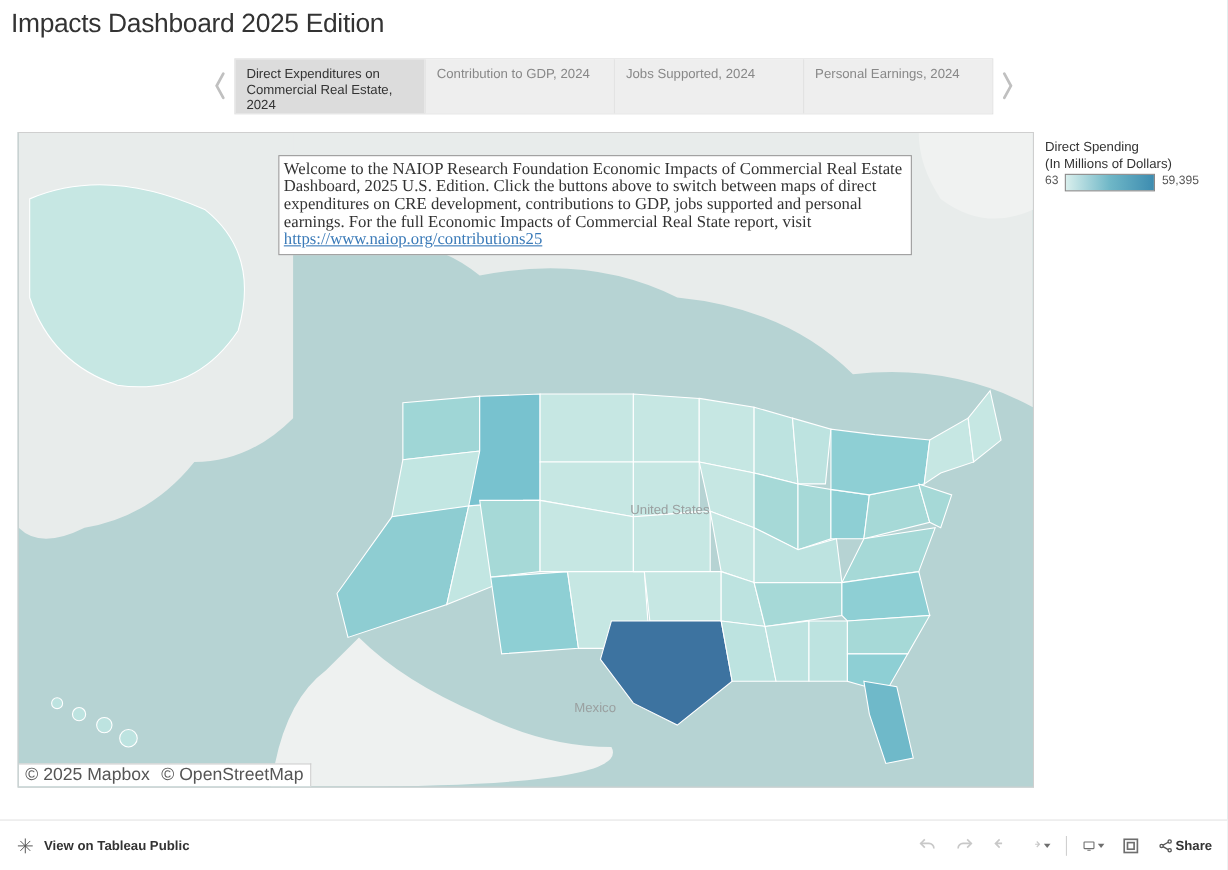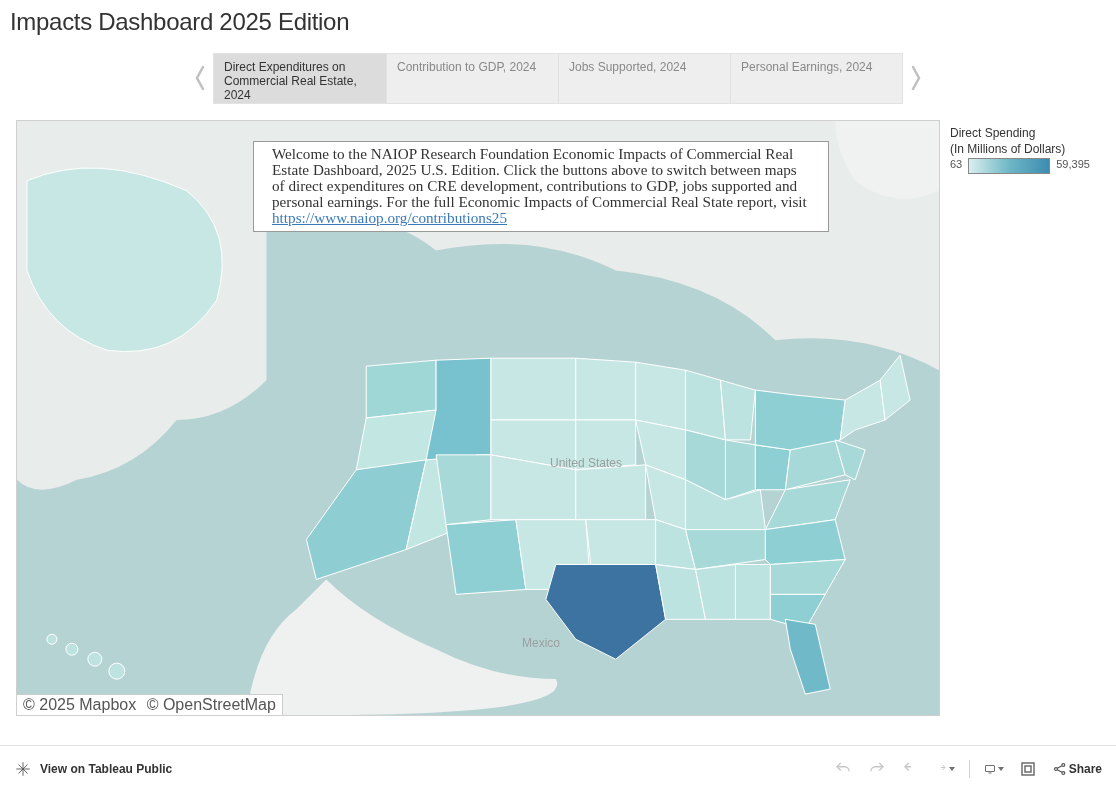--- a/index.html
+++ b/index.html
@@ -12,21 +12,21 @@
   .nav-arrow svg { width: 16px; height: 28px; }
   .tabs { display:flex; border:1px solid #e2e2e2; }
   .tab { width: 172px; height: 49px; padding: 6px 10px; font-size: 12px; color:#888; background:#eeeeee; border-left:1px solid #e2e2e2; cursor:pointer; display:flex; align-items:flex-start; }
   .tab:first-child{ border-left:none; }
   .tab.active { background:#dcdcdc; color:#333; }
 
   .content { display:flex; padding: 0 8px 0 16px; gap: 6px; }
   .map-wrap { position:relative; width: 924px; height: 596px; border:1px solid #cfcfcf; background:#b6d3d3; overflow:hidden; }
   .map-wrap svg { position:absolute; inset:0; width:100%; height:100%; }
 
-  .welcome-box { position:absolute; top: 20px; left: 236px; width: 576px; background:#fff; border:1px solid #999; padding: 4px 18px; font-family: Georgia, 'Times New Roman', serif; font-size: 15.2px; line-height: 1.06; color:#333; }
+  .welcome-box { position:absolute; top: 20px; left: 236px; width: 576px; background:#fff; border:1px solid #999; padding: 4px 4px; font-family: Georgia, 'Times New Roman', serif; font-size: 15.2px; line-height: 1.06; color:#333; }
   .welcome-box a { color:#3a7ab8; text-decoration: underline; }
 
   .attrib { position:absolute; left:0; bottom:0; background:#fff; border:1px solid #ccc; border-left:none; border-bottom:none; padding: 1px 6px; font-size: 16px; color:#555; }
   .attrib span+span{ margin-left:6px; }
 
   .legend { padding: 6px 4px; font-size: 12px; color:#333; }
   .legend .lt { line-height:1.3; }
   .legend-row { display:flex; align-items:flex-start; gap:6px; margin-top:1px; }
   .legend-bar { width: 82px; height:16px; border:1px solid #888; background: linear-gradient(90deg,#d9efed,#6fb7c7,#3d8cb0); }
   .legend-row span { font-size:11px; color:#555; }
@@ -145,21 +145,21 @@
       <path fill="#c6e7e3" stroke="#fff" d="M10 60 Q80 30 170 70 Q220 110 200 180 Q160 240 90 230 Q30 210 10 150 Z"></path>
 
       <g fill="#bde3e0" stroke="#fff">
         <circle cx="35" cy="520" r="5"></circle>
           <circle cx="55" cy="530" r="6"></circle>
           <circle cx="78" cy="540" r="7"></circle>
           <circle cx="100" cy="552" r="8"></circle>
       </g>
     </svg>
 
-    <div class="map-label" style="top:335px; left:533px;">
+    <div class="map-label" style="top:335px; left:556px;">
       <span>United States</span>
     </div>
     <div class="map-label" style="top:515px; left:505px;">
       <span>Mexico</span>
     </div>
 
     <div class="welcome-box">
       <span>Welcome to the NAIOP Research Foundation Economic Impacts of Commercial Real Estate Dashboard, 2025 U.S. Edition. Click the buttons above to switch between maps of direct expenditures on CRE development, contributions to GDP, jobs supported and personal earnings. For the full Economic Impacts of Commercial Real State report, visit </span><a href="#">https://www.naiop.org/contributions25</a>
     </div>
 

